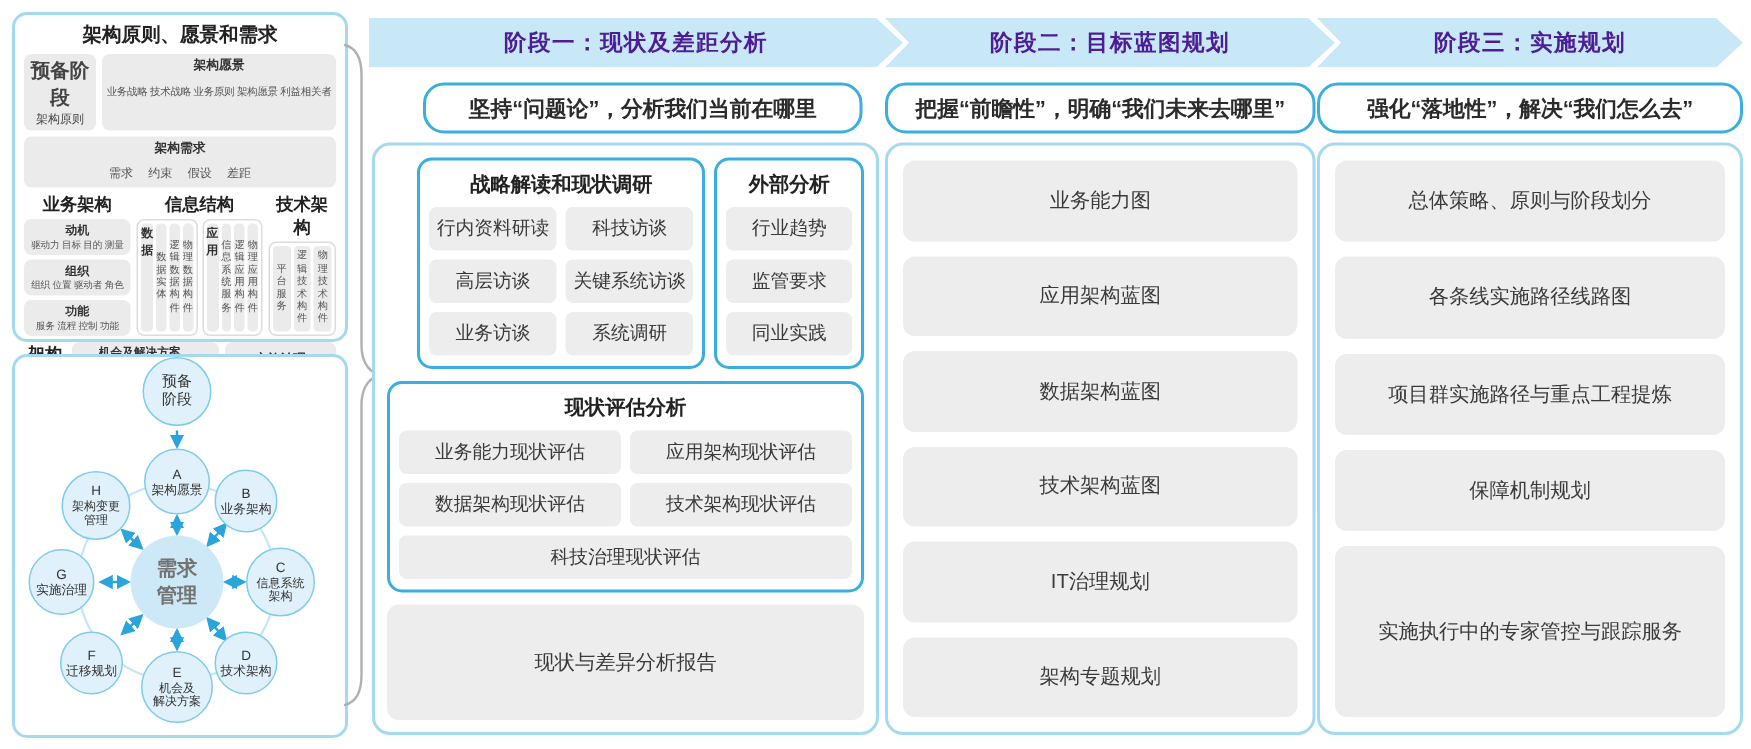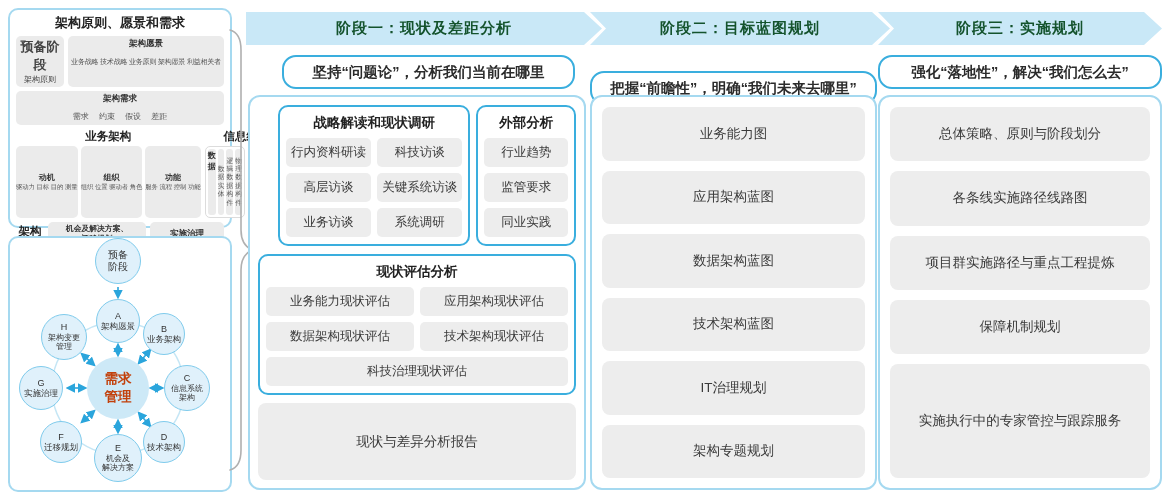--- a/index.html
+++ b/index.html
@@ -2,30 +2,30 @@
 <html><head>
 <meta charset="utf-8">
 <style>
   html,body{margin:0;padding:0;background:#fff;}
   body{width:1167px;height:499px;position:relative;font-family:"Liberation Sans",sans-serif;color:#333;overflow:hidden;}
   .abs{position:absolute;}
   .prelines{white-space:pre-line;}
 
   
   .band{position:absolute;top:12px;height:33px;background:#c9e8f7;display:flex;align-items:center;justify-content:center;
-        font-weight:bold;font-size:15px;color:#14532d;letter-spacing:1px;}
+        font-weight:bold;font-size:15px;color:#4c1d95;letter-spacing:1px;}
   .band1{left:246px;width:356px;clip-path:polygon(0 0,calc(100% - 18px) 0,100% 50%,calc(100% - 18px) 100%,0 100%);}
   .band2{left:590px;width:300px;clip-path:polygon(0 0,calc(100% - 18px) 0,100% 50%,calc(100% - 18px) 100%,0 100%,16px 50%);}
   .band3{left:878px;width:284px;clip-path:polygon(0 0,calc(100% - 18px) 0,100% 50%,calc(100% - 18px) 100%,0 100%,16px 50%);}
 
   
   .subtitle{position:absolute;top:55px;height:34px;background:#fff;border:2px solid #3aaede;border-radius:14px;
             display:flex;align-items:center;justify-content:center;font-weight:bold;font-size:14.5px;color:#2b2b2b;box-sizing:border-box;}
   .s1{left:248px;width:293px;margin-left:34px;}
-  .s2{left:590px;width:287px;margin-top:16px;}
+  .s2{left:590px;width:287px;}
   .s3{left:878px;width:284px;}
 
   
   .panel{position:absolute;top:95px;height:395px;border:2px solid #a5d9f0;border-radius:12px;background:#fff;box-sizing:border-box;}
   .p1{left:248px;width:338px;padding:8px;display:flex;flex-direction:column;}
   .p2{left:590px;width:287px;padding:10px;display:flex;flex-direction:column;gap:10px;}
   .p3{left:878px;width:284px;padding:10px;display:flex;flex-direction:column;gap:10px;}
   .gbox{background:#ededed;border-radius:8px;flex:1;display:flex;align-items:center;justify-content:center;
         font-size:13.5px;color:#3a3a3a;text-align:center;padding:0 6px;}
   .gbox.tall{flex:2.1;}
@@ -48,21 +48,21 @@
   .prep b{font-size:13px;display:block;}
   .vision{flex:1;text-align:center;padding:2px 1px;overflow:hidden;}
   .vision b{font-size:8.5px;display:block;color:#333;}
   .vision span{font-size:7px;color:#555;white-space:nowrap;letter-spacing:-0.2px;}
   .reqbox{text-align:center;padding:2px 0;}
   .reqbox b{font-size:8.5px;display:block;color:#333;}
   .reqbox span{font-size:8px;color:#555;word-spacing:8px;}
   .mainrow{display:flex;gap:4px;flex:1;}
   .colh{font-weight:bold;font-size:11.5px;text-align:center;color:#222;margin-bottom:2px;}
   .colb{flex:1.5;display:flex;flex-direction:column;}
-  .bgroups{display:flex;flex-direction:row;gap:3px;flex:1;}
+  .bgroups{display:flex;flex-direction:column;gap:3px;flex:1;}
   .bgroup{background:#ebebeb;border-radius:5px;padding:2px 0;text-align:center;flex:1;display:flex;flex-direction:column;justify-content:center;}
   .bgroup b{font-size:8px;color:#333;}
   .bgroup span{font-size:6.4px;color:#555;white-space:nowrap;letter-spacing:-0.1px;}
   .coli{flex:1.55;display:flex;flex-direction:column;}
   .icols{display:flex;gap:3px;flex:1;}
   .icol{flex:1;border:1px solid #dcdcdc;border-radius:5px;padding:2px;display:flex;flex-direction:row;gap:2px;background:#fff;}
   .ich{font-weight:bold;font-size:8px;text-align:center;background:#ebebeb;border-radius:3px;padding:1px 0;color:#333;}
   .ipill{background:#ebebeb;border-radius:3px;font-size:6.8px;text-align:center;color:#555;flex:1;
          display:flex;align-items:center;justify-content:center;line-height:1.25;}
   .colt{flex:0.95;display:flex;flex-direction:column;}
@@ -76,21 +76,21 @@
   .rbox2 span{font-size:7.4px;color:#555;word-spacing:3px;}
 
   
   .adm{left:8px;top:236px;width:224px;height:256px;border:2px solid #a5d9f0;border-radius:10px;background:#fff;box-sizing:border-box;}
   .adm svg{position:absolute;left:0;top:0;}
   .node{position:absolute;border-radius:50%;background:#e0f1fb;border:1px solid #7fcbec;box-sizing:border-box;
         display:flex;flex-direction:column;align-items:center;justify-content:center;text-align:center;
         font-size:8.5px;color:#333;line-height:1.2;z-index:2;}
   .node .nl{font-size:9px;}
   .prepnode{font-size:10px;line-height:1.25;}
-  .centernode{background:#cde9f7;border:none;font-weight:bold;font-size:13.5px;line-height:1.3;color:#c2410c;}
+  .centernode{background:#cde9f7;border:none;font-weight:bold;font-size:13.5px;line-height:1.3;color:#737373;}
 
   
   .brace{left:226px;top:0;width:32px;height:499px;}
 </style>
 </head>
 <body>
 
 <div class="abs ltp">
   <div class="ltp-title">架构原则、愿景和需求</div>
   <div class="lrow">

